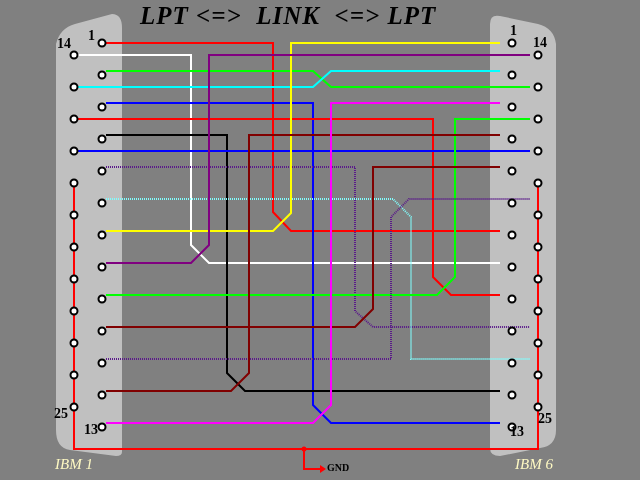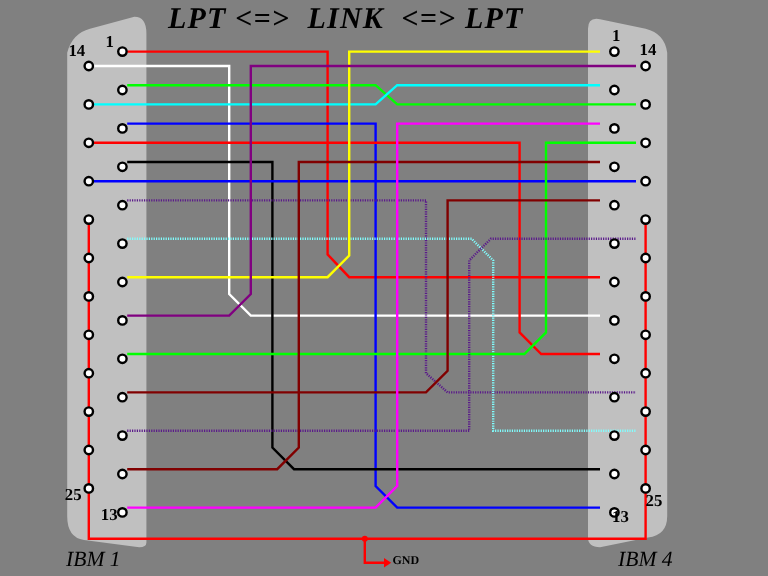--- a/index.html
+++ b/index.html
@@ -1,20 +1,20 @@
 <!DOCTYPE html>
 <html><head>
 <meta charset="utf-8">
 <style>
   html,body{margin:0;padding:0;}
   body{width:640px;height:480px;background:#808080;position:relative;overflow:hidden;font-family:"Liberation Serif",serif;}
   svg{position:absolute;left:0;top:0;}
   .title{position:absolute;left:140px;top:2px;font-size:25px;font-style:italic;font-weight:bold;color:#000;letter-spacing:1px;white-space:pre;font-family:"Liberation Serif",serif;text-align:center;}
   .lbl{position:absolute;font-size:14px;font-weight:bold;color:#000;font-family:"Liberation Serif",serif;}
-  .ibm{position:absolute;font-size:18px;font-style:italic;color:#000000;font-family:"Liberation Serif",serif;}
+  .ibm{position:absolute;font-size:15px;font-style:italic;color:#fef9c3;font-family:"Liberation Serif",serif;}
   .gnd{position:absolute;left:327px;top:462px;font-size:10px;font-weight:bold;color:#000;font-family:Liberation Serif, serif;}
 </style>
 </head>
 <body>
 
 <svg width="640" height="480">
 
   <path d="M56,44 Q60,28 75,24 L112,14 Q122,14 122,28 L122,452 Q122,456 116,456 L70,450 Q56,448 56,430 Z" fill="#c0c0c0"></path>
 
   <path d="M490,24 Q490,14 500,16 L538,24 Q554,28 556,44 L556,430 Q556,446 540,448 L500,456 Q490,456 490,448 Z" fill="#c0c0c0"></path>
@@ -104,14 +104,14 @@
 <div class="lbl" style="left:57px;top:36px;">14</div>
 <div class="lbl" style="left:54px;top:406px;">25</div>
 <div class="lbl" style="left:84px;top:422px;">13</div>
 
 <div class="lbl" style="left:510px;top:23px;">1</div>
 <div class="lbl" style="left:533px;top:35px;">14</div>
 <div class="lbl" style="left:538px;top:411px;">25</div>
 <div class="lbl" style="left:510px;top:424px;">13</div>
 
 <div class="ibm" style="left:55px;top:456px;">IBM  1</div>
-<div class="ibm" style="left:515px;top:456px;">IBM  4</div>
+<div class="ibm" style="left:515px;top:456px;">IBM  6</div>
 <div class="gnd">GND</div>
 
 </body></html>

